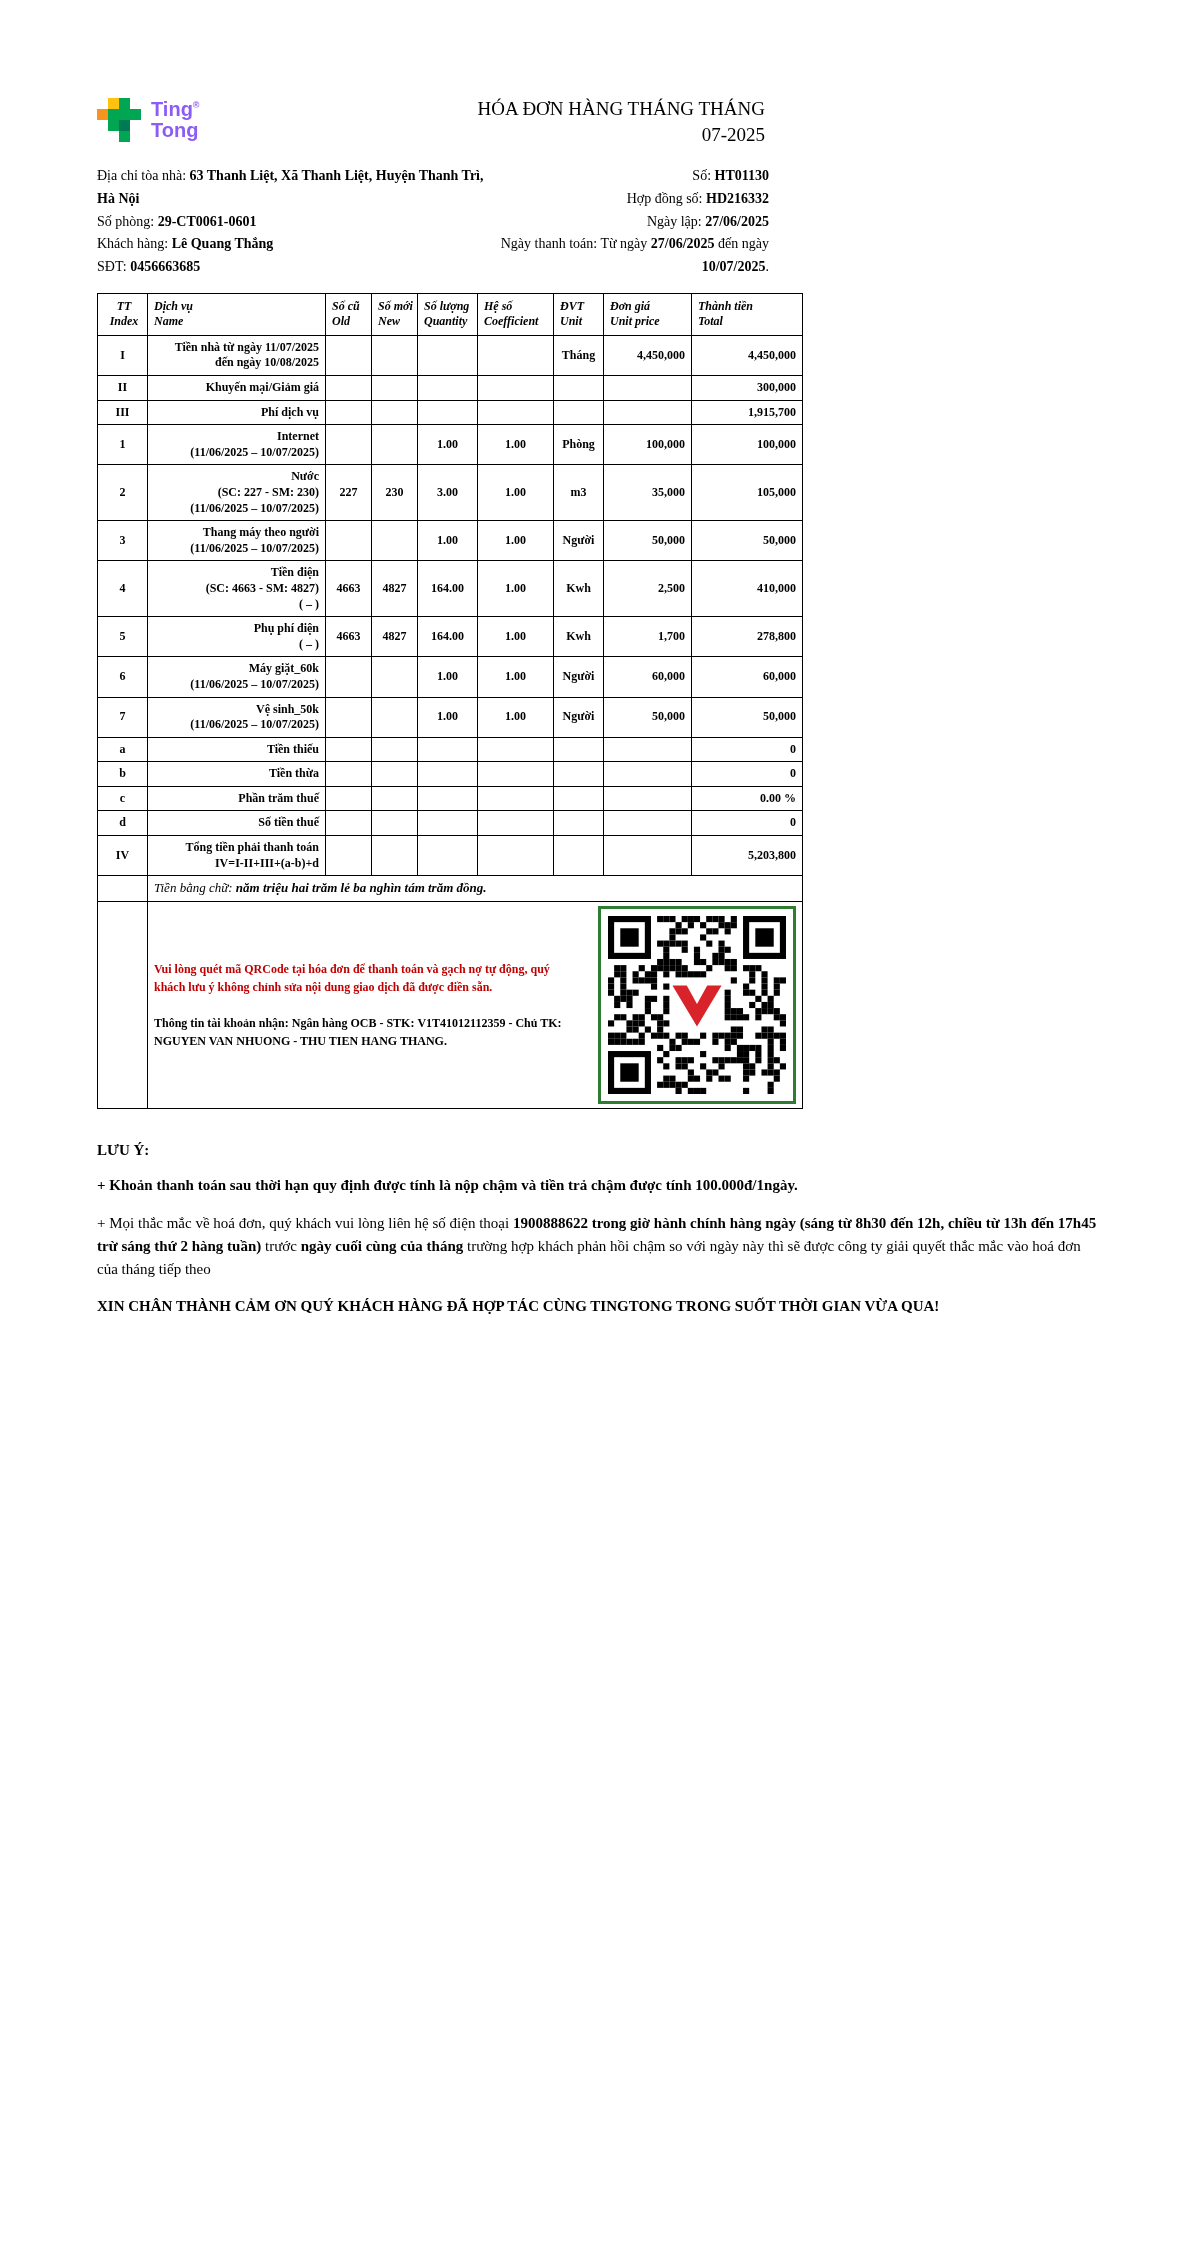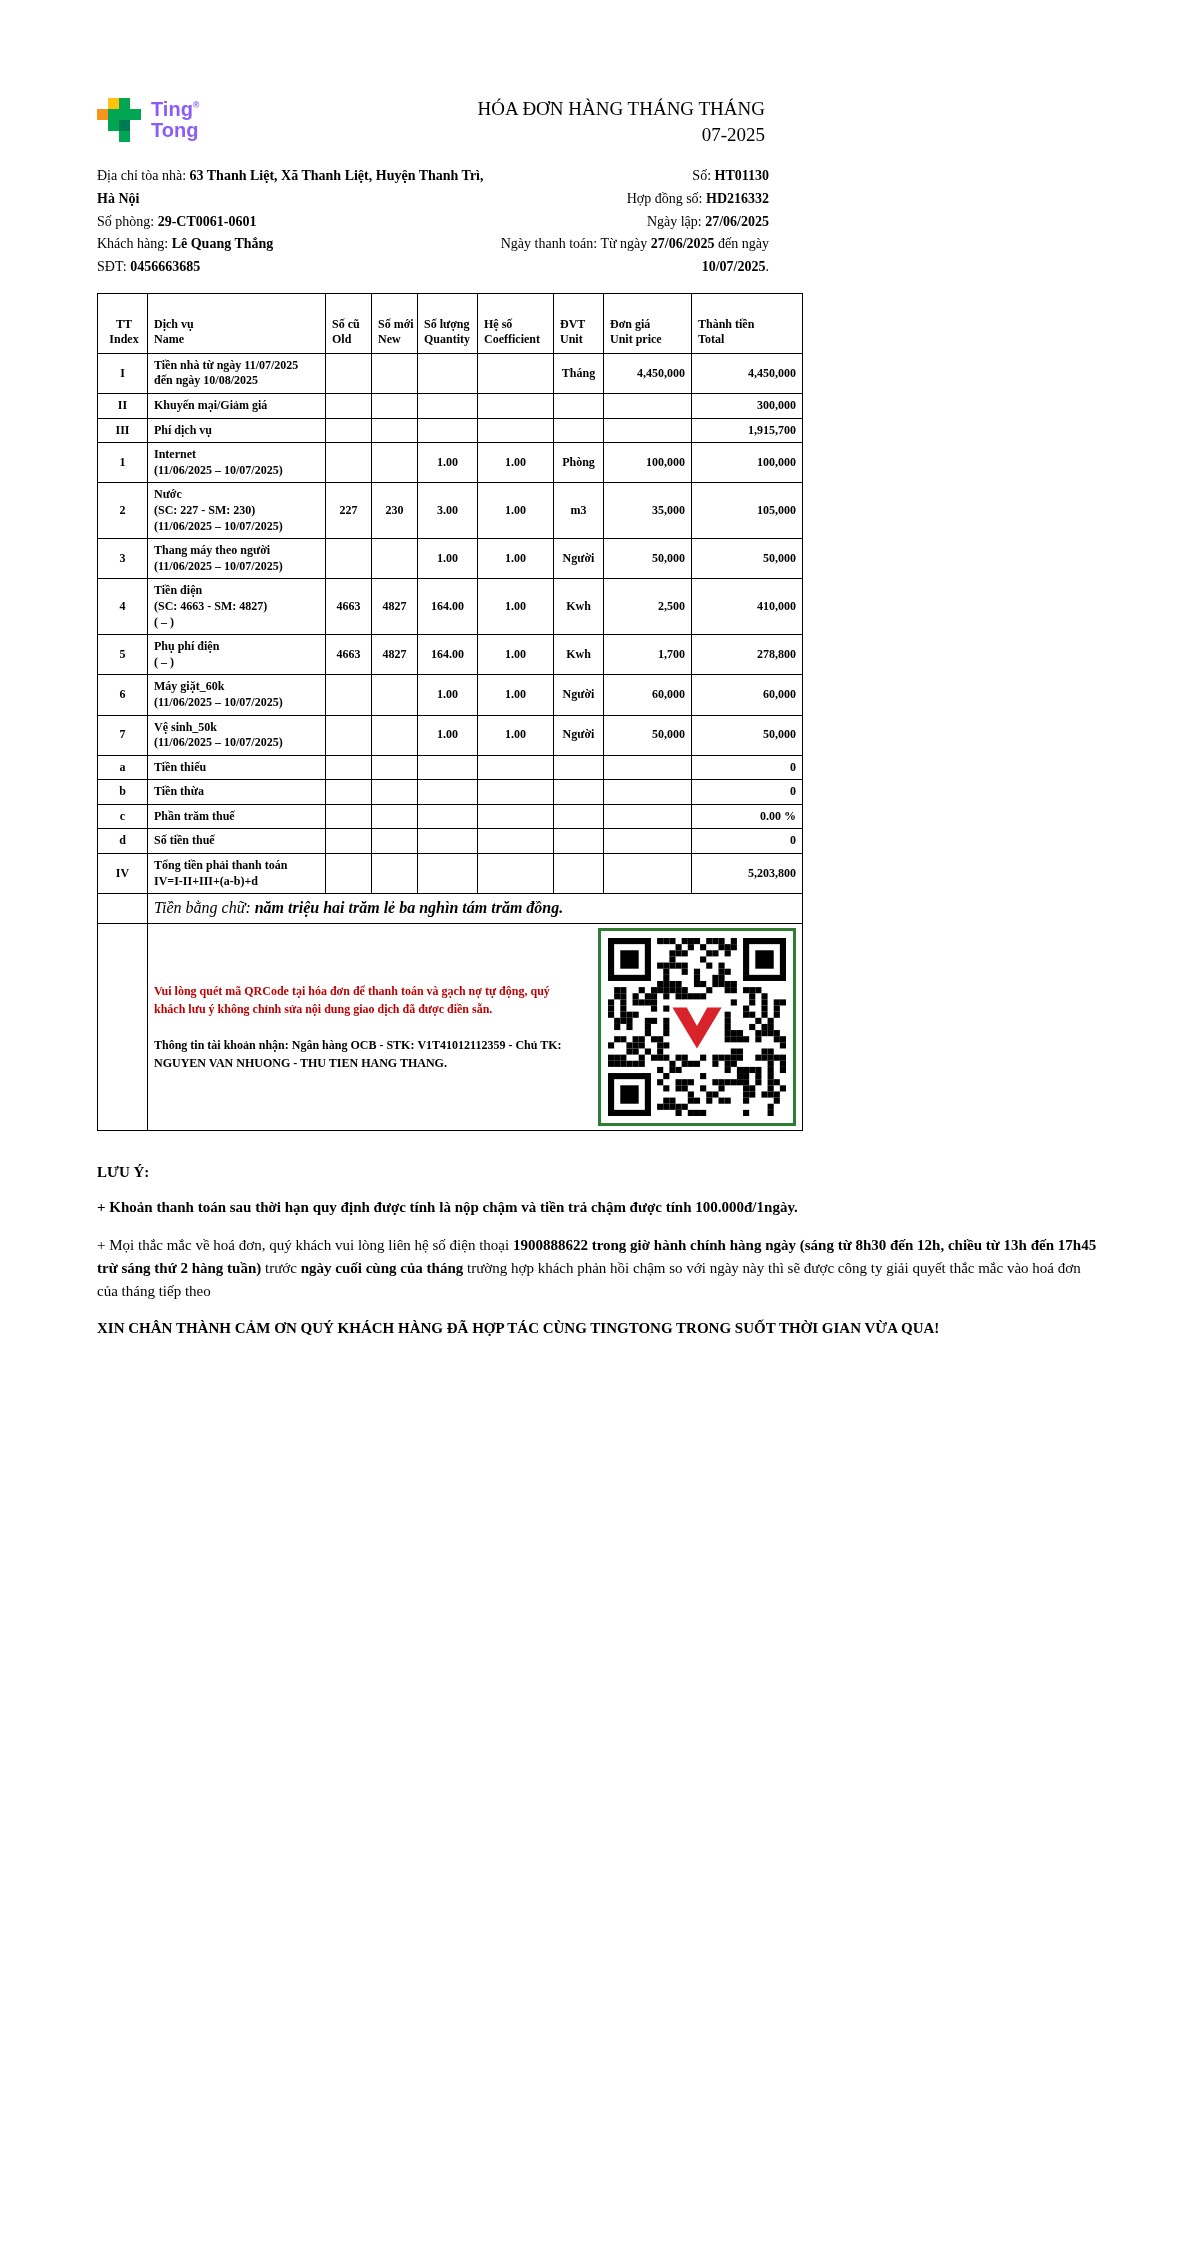--- a/index.html
+++ b/index.html
@@ -27,26 +27,26 @@
 
   
   .info { display:flex; justify-content:space-between; width:672px; margin-top:18px; line-height:1.62; }
   .info-left { width:398px; }
   .info-right { flex:1; text-align:right; }
 
   
   .invoice-table { border-collapse:collapse; table-layout:fixed; width:705px; margin-top:14px;
                    font-size:12px; font-weight:bold; line-height:1.3; }
   .invoice-table th, .invoice-table td { border:1px solid #000; padding:4px 6px; vertical-align:middle; }
-  .invoice-table th { text-align:left; padding:23px 3px 5px 6px; }
+  .invoice-table th { text-align:left; padding:5px 3px 5px 6px;font-style:italic; }
   th.c-index, td.c-index { text-align:center; }
   td.c-center { text-align:center; }
   td.c-money { text-align:right; }
-  td.c-name { text-align:left; }
-  .words-cell { font-weight:normal; font-size:16px; padding:6px 8px; }
+  td.c-name { text-align:right; }
+  .words-cell { font-weight:normal; font-size:13px; padding:6px 8px; }
   .qr-cell { padding:10px 14px; }
   .qr-flex { display:flex; justify-content:space-between; align-items:center; min-height:190px; }
   .qr-texts { width:430px; font-weight:bold; font-size:12px; line-height:1.5; }
   .qr-note { color:#c00000; margin-bottom:18px; }
   .qr-box { width:198px; height:198px; border:3px solid #2e7d32; background:#fff; padding:7px; }
   .qr-box svg { display:block; }
 
   
   .footer { width:1008px; margin-top:30px; font-size:15px; line-height:1.55; }
   .footer-heading { font-weight:bold; margin-bottom:12px; }

